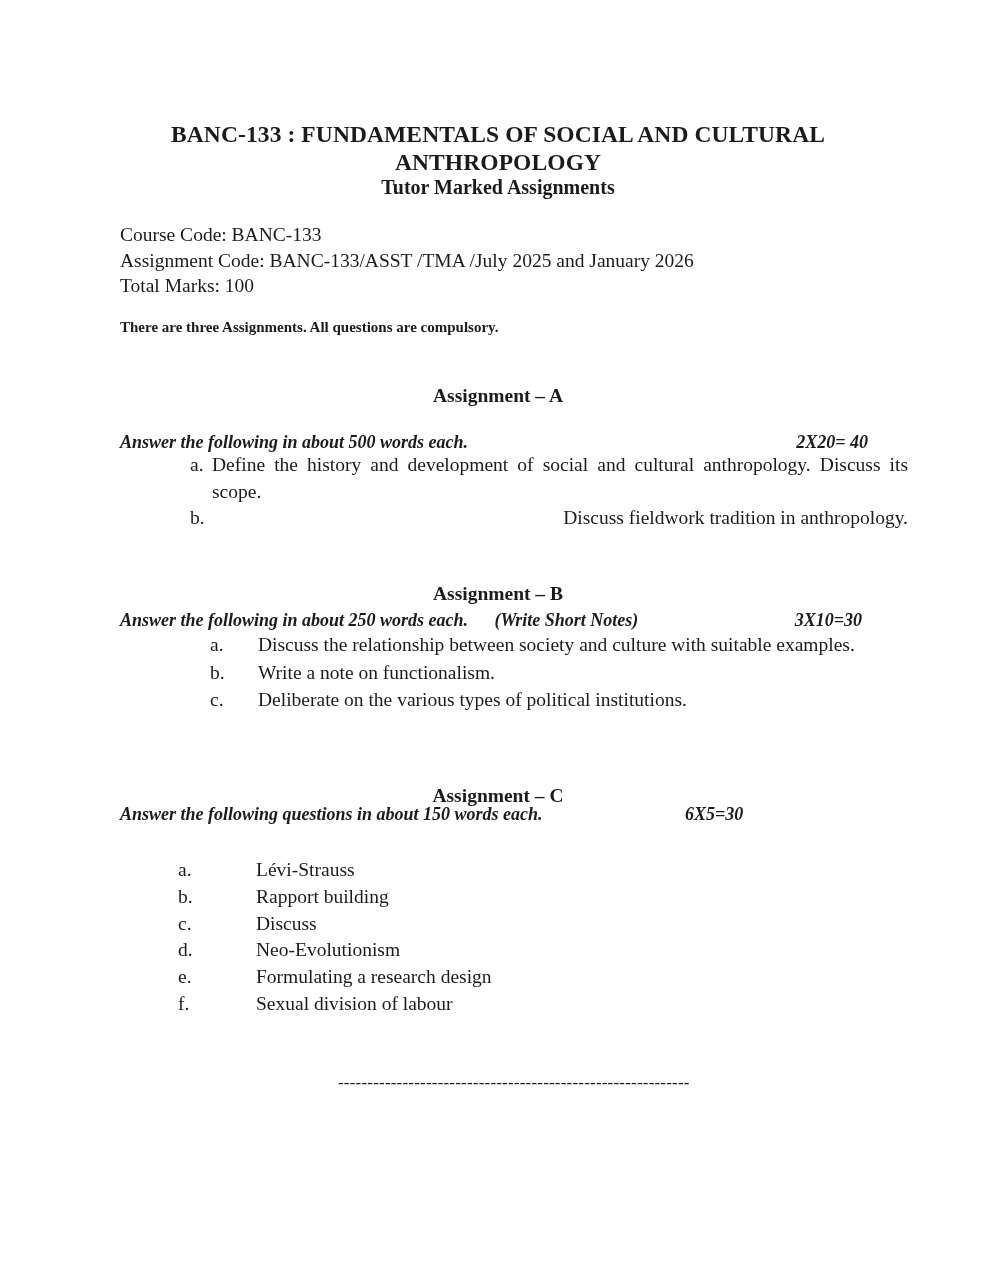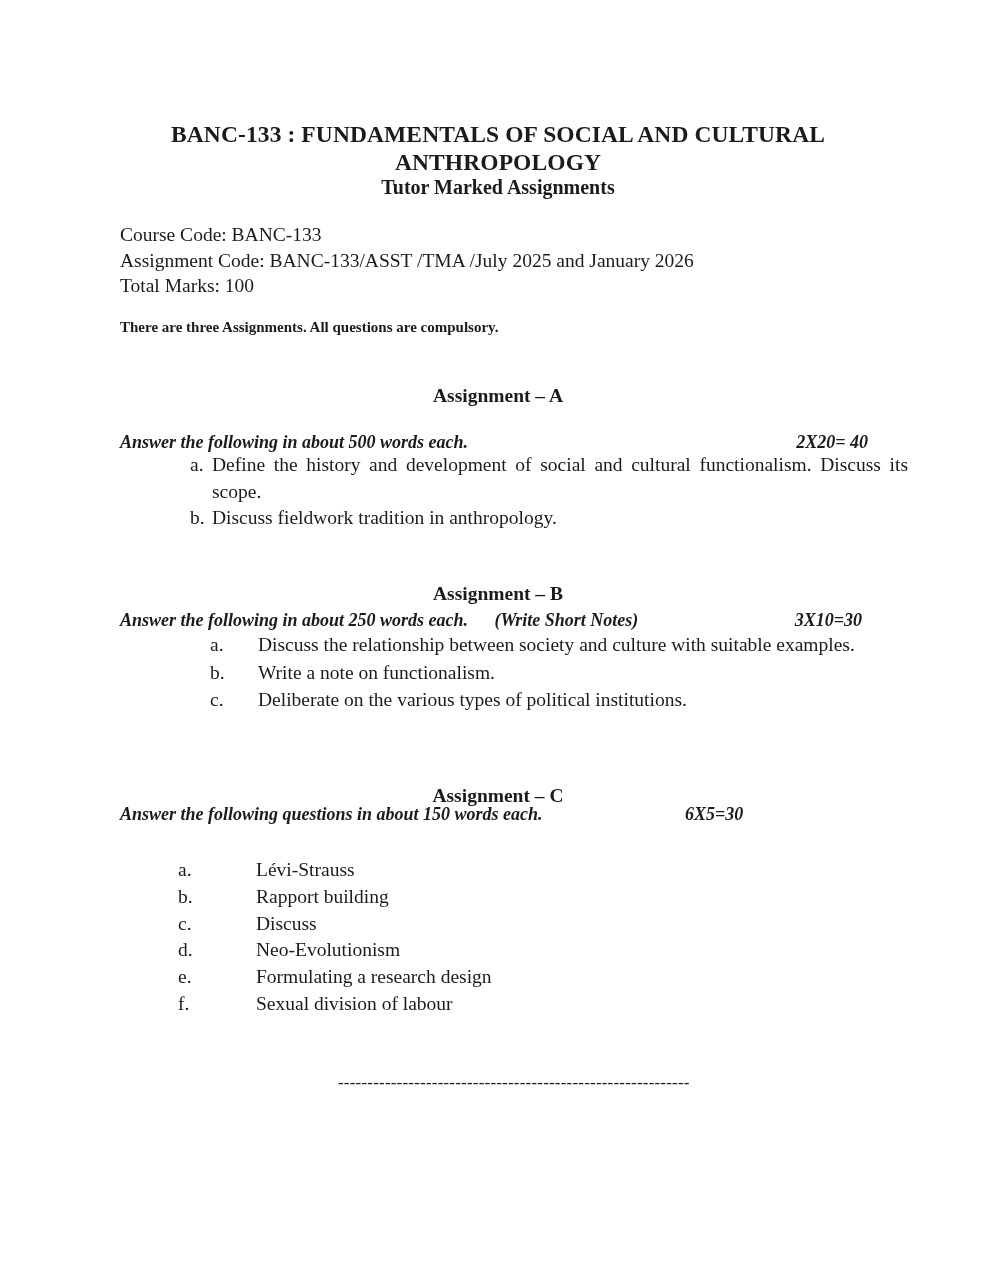--- a/index.html
+++ b/index.html
@@ -125,21 +125,21 @@
     text-align: left;
   }
   .qitem .body {
     display: block;
   }
 
   
   #list-a { left: 190px; top: 408px; width: 718px; }
   #list-a .qitem { padding-left: 22px; margin-bottom: 0px; }
   #list-a .body { text-align: justify; text-justify: inter-word; }
-  #list-a .qitem:last-child .body { text-align: left; }
+  #list-a .qitem:last-child .body { text-align: right; }
 
   
   #list-b { left: 210px; top: 587px; width: 670px; }
   #list-b .qitem { padding-left: 48px; line-height: 27.5px; }
 
   
   #list-c { left: 178px; top: 813px; width: 700px; }
   #list-c .qitem { padding-left: 78px; line-height: 26.8px; }
 
   
@@ -185,21 +185,21 @@
   <div class="intro">There are three Assignments. All questions are compulsory.</div>
 
   <div class="section-heading" id="heading-a">Assignment – A</div>
   <div class="instruction" id="instr-a">
     <span class="txt">Answer the following in about 500 words each.</span>
     <span class="marks">2X20= 40</span>
   </div>
   <ul class="qlist" id="list-a">
     <li class="qitem">
       <span class="marker">a.</span>
-      <span class="body">Define the history and development of social and cultural functionalism. Discuss its scope.</span>
+      <span class="body">Define the history and development of social and cultural anthropology. Discuss its scope.</span>
     </li>
     <li class="qitem">
       <span class="marker">b.</span>
       <span class="body">Discuss fieldwork tradition in anthropology.</span>
     </li>
   </ul>
 
   <div class="section-heading" id="heading-b">Assignment – B</div>
   <div class="instruction" id="instr-b">
     <span class="txt">Answer the following in about 250 words each.</span>

